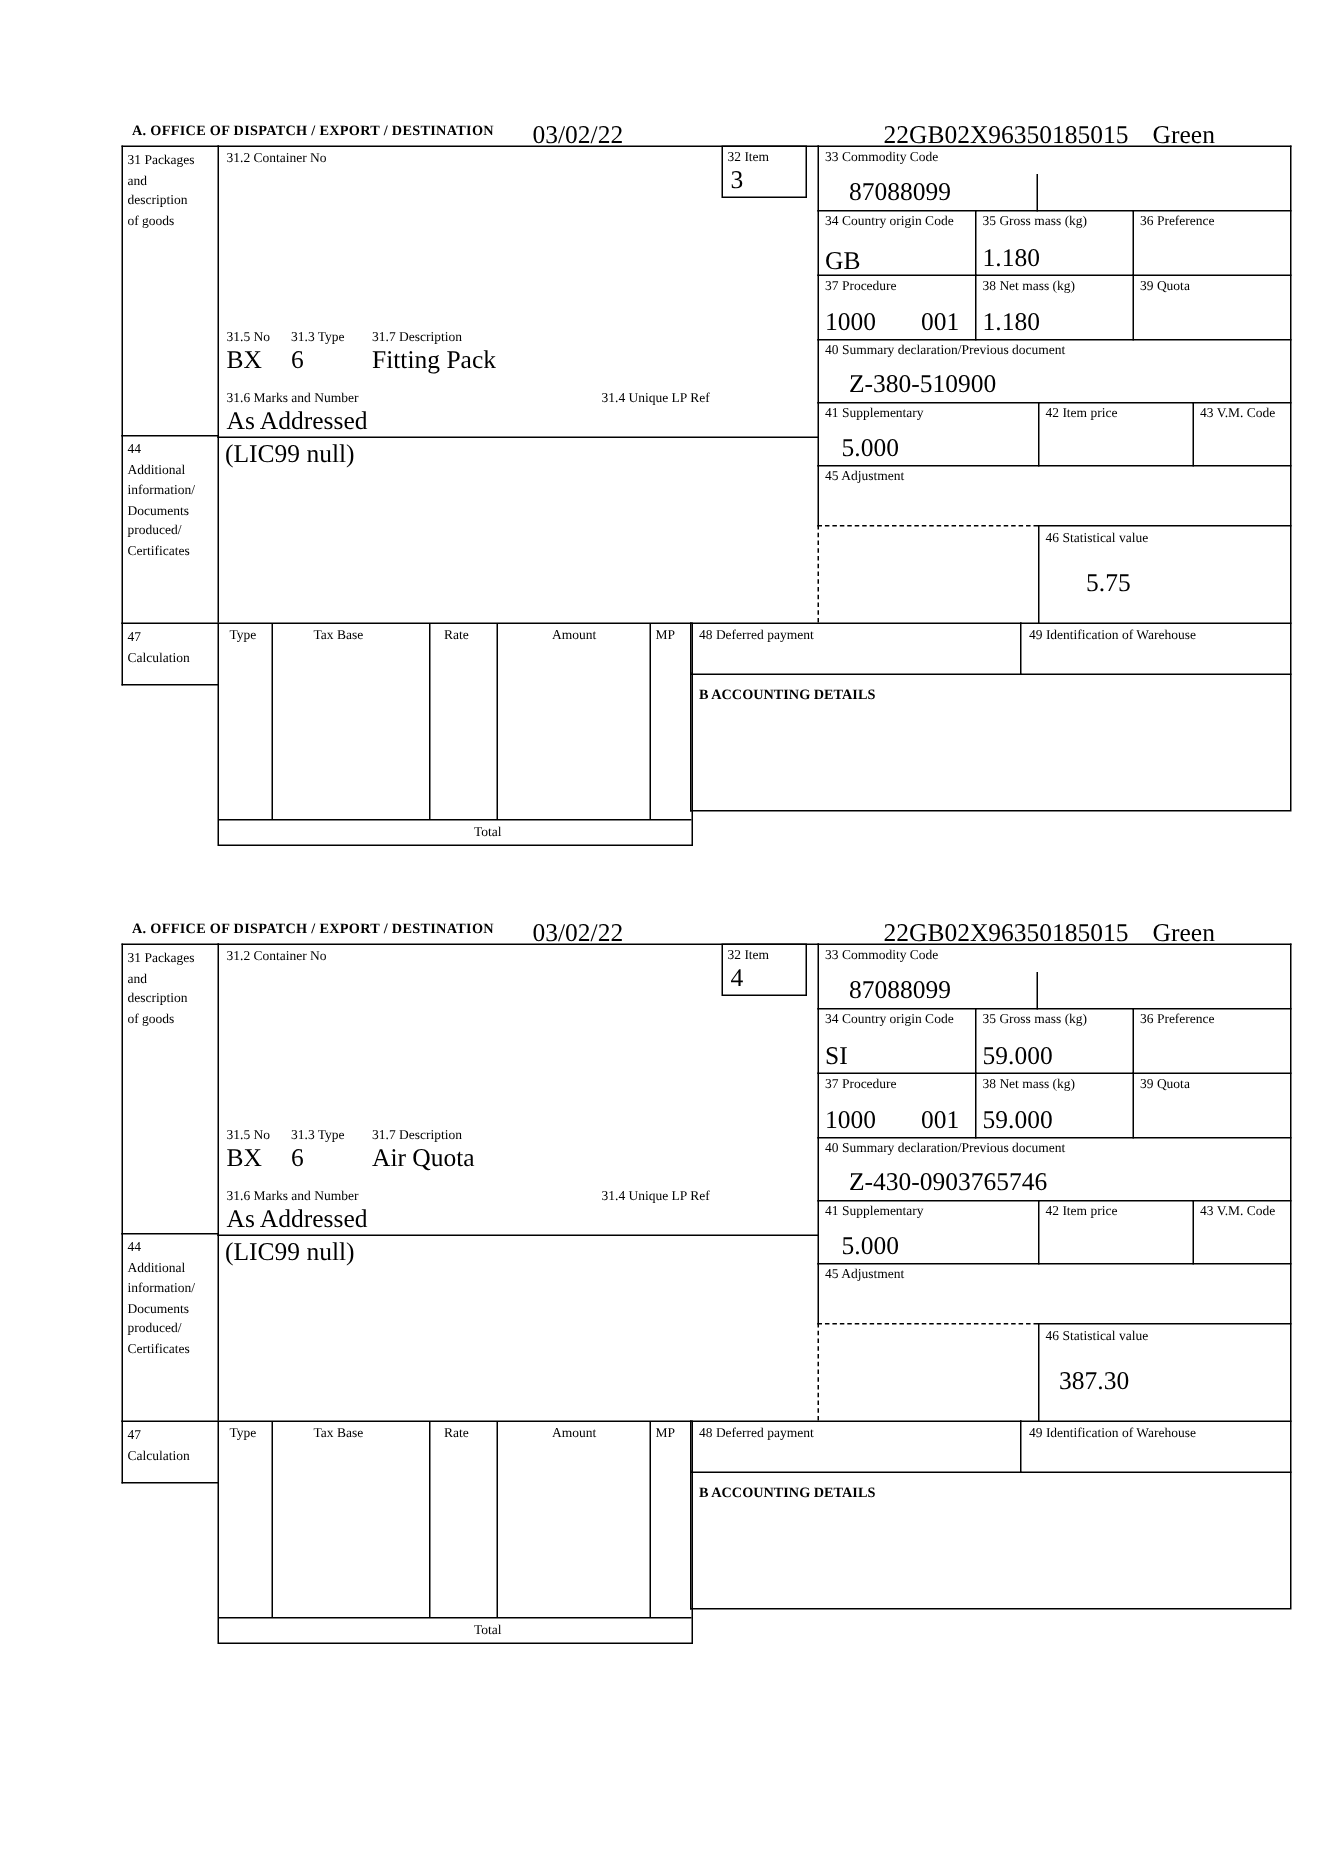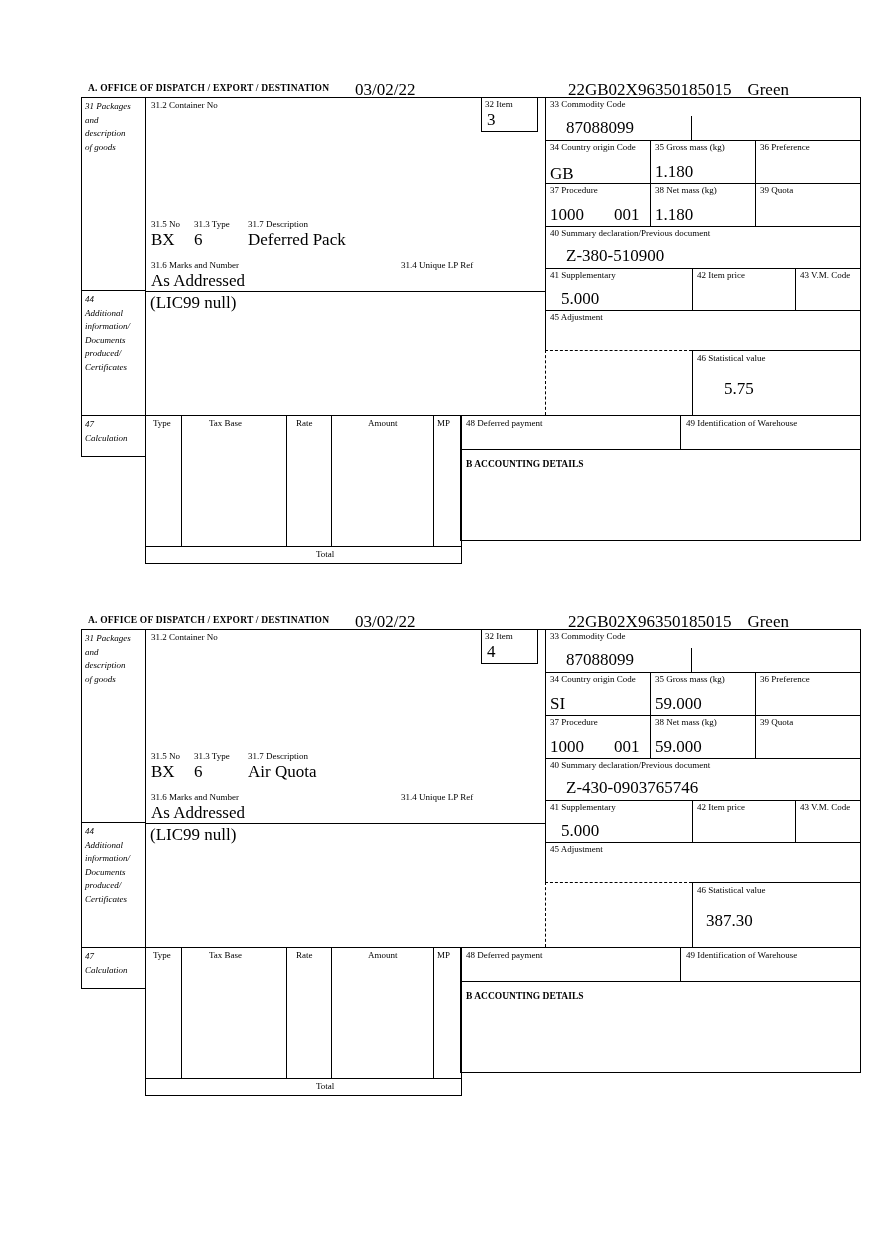--- a/index.html
+++ b/index.html
@@ -7,25 +7,25 @@
        font-family:"Liberation Serif",serif;color:#000;}
   .page{position:absolute;inset:0;width:882px;height:1250px;background:#fff;}
   .section{position:absolute;left:0;width:882px;height:500px;}
   .abs{position:absolute;}
   .bx{position:absolute;}
   .bl{border-left:1px solid #000;}
   .bt{border-top:1px solid #000;}
   .br{border-right:1px solid #000;}
   .bb{border-bottom:1px solid #000;}
   .lbl{font-size:9px;line-height:1.15;white-space:nowrap;}
-  .pre{white-space:pre-line;line-height:1.5;padding:2px 2px 0 3px;font-style:italic;}
+  .pre{white-space:pre-line;line-height:1.5;padding:2px 2px 0 3px;}
   .val{font-size:17px;white-space:nowrap;}
   .hdr-office{left:88px;top:3px;font-size:9.5px;font-weight:bold;letter-spacing:.2px;white-space:nowrap;}
   .hdr-date{left:355px;top:0;}
-  .hdr-ref{left:568px;top:0;}
+  .hdr-ref{left:589px;top:0;}
   .ref-status{margin-left:16px;}
   .bold{font-weight:bold;}
   .vline{width:1px;background:#000;}
   .hline{height:1px;background:#000;}
   .dash-h{border-top:1px dashed #000;}
   .dash-v{border-left:1px dashed #000;}
 </style>
 </head>
 <body>
 
@@ -58,21 +58,21 @@
 Calculation</div>
     </div>
 
     <div class="bx bl bt bb" style="left:145px;top:17px;width:400px;height:193px;">
       <div class="lbl abs" style="left:5px;top:2px;">31.2 Container No</div>
       <div class="lbl abs" style="left:5px;top:121px;">31.5 No</div>
       <div class="lbl abs" style="left:48px;top:121px;">31.3 Type</div>
       <div class="lbl abs" style="left:102px;top:121px;">31.7 Description</div>
       <div class="val abs" style="left:5px;top:132px;">BX</div>
       <div class="val abs" style="left:48px;top:132px;">6</div>
-      <div class="val abs" style="left:102px;top:132px;">Deferred Pack</div>
+      <div class="val abs" style="left:102px;top:132px;">Fitting Pack</div>
       <div class="lbl abs" style="left:5px;top:162px;">31.6 Marks and Number</div>
       <div class="lbl abs" style="left:255px;top:162px;">31.4 Unique LP Ref</div>
       <div class="val abs" style="left:5px;top:173px;">As Addressed</div>
     </div>
 
     <div class="bx bl bt br bb" style="left:481px;top:17px;width:55px;height:33px;">
       <div class="lbl abs" style="left:3px;top:1px;">32 Item</div>
       <div class="val abs" style="left:5px;top:12px;">3</div>
     </div>
 

